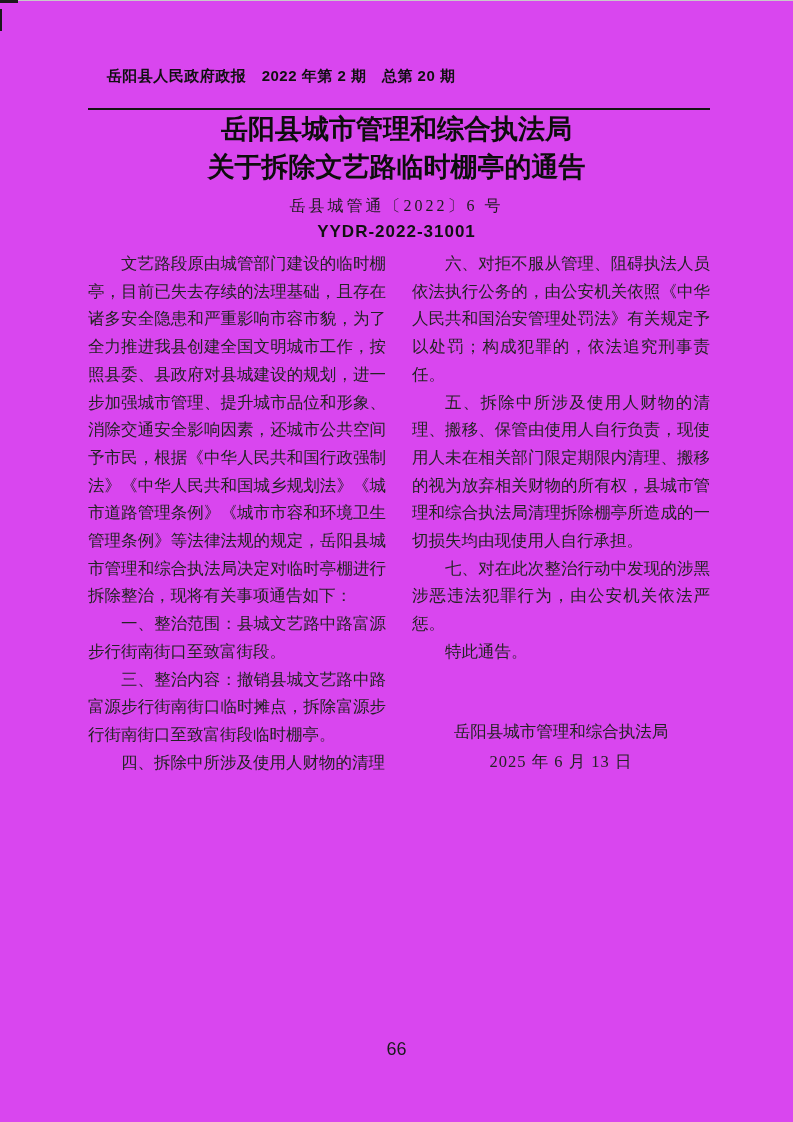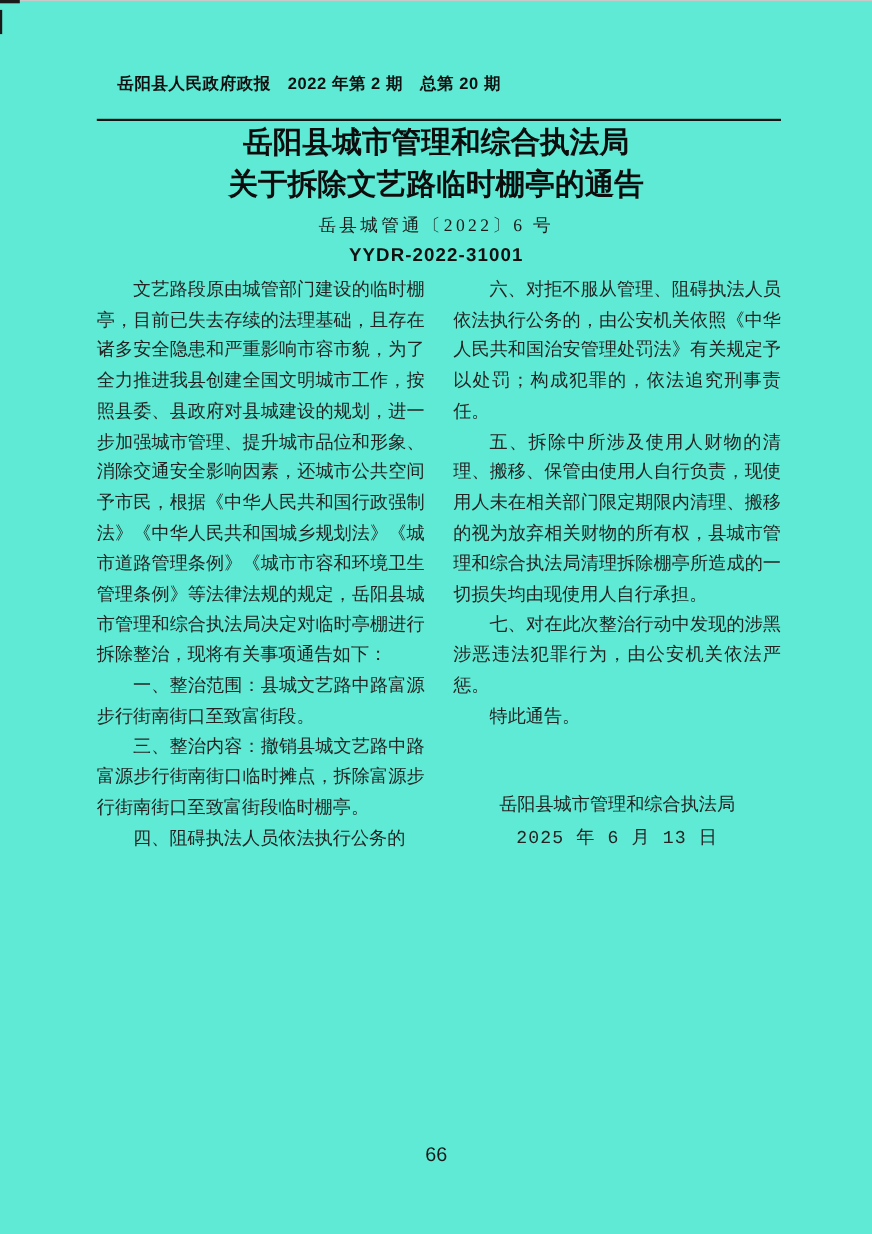--- a/index.html
+++ b/index.html
@@ -1,20 +1,20 @@
 <!DOCTYPE html>
 <html lang="zh"><head>
 <meta charset="utf-8">
 <style>
   html,body{margin:0;padding:0;background:#e8e8e8;}
   .page{
     position:relative;
     width:793px;height:1122px;
     margin:0 auto;
-    background:#5eead4;
+    background:#d946ef;
     overflow:hidden;
     font-family:"Liberation Serif","DejaVu Serif",serif;
     color:#222;
   }
   
   .scan-hairline{position:absolute;top:0;left:0;width:100%;height:1px;background:#c9c9c9;}
   .scan-corner-h{position:absolute;top:0;left:0;width:18px;height:3px;background:#1a1a1a;}
   .scan-corner-v{position:absolute;top:9px;left:0;width:2px;height:22px;background:#1a1a1a;}
 
   
@@ -38,21 +38,21 @@
   }
   .doc-code{
     margin-top:4px;
     font-family:"Liberation Sans","DejaVu Sans",sans-serif;
     font-weight:700;font-size:17px;letter-spacing:1px;color:#111;line-height:22px;text-align:center;
   }
 
   
   .columns{
     position:absolute;top:250px;left:88px;width:622px;
-    display:flex;gap:26px;font-family:Liberation Mono, monospace;
+    display:flex;gap:26px;
   }
   .col{flex:1 1 0;min-width:0;}
   .col p{
     margin:0;
     font-size:16.5px;
     line-height:27.7px;
     text-align:justify;
     text-justify:inter-ideograph;
     color:#242424;
   }
@@ -88,21 +88,21 @@
     <div class="title-line">关于拆除文艺路临时棚亭的通告</div>
     <div class="doc-number">岳县城管通〔2022〕6 号</div>
     <div class="doc-code">YYDR-2022-31001</div>
   </div>
 
   <div class="columns">
     <div class="col" id="col-left">
         <p class="indent">文艺路段原由城管部门建设的临时棚亭，目前已失去存续的法理基础，且存在诸多安全隐患和严重影响市容市貌，为了全力推进我县创建全国文明城市工作，按照县委、县政府对县城建设的规划，进一步加强城市管理、提升城市品位和形象、消除交通安全影响因素，还城市公共空间予市民，根据《中华人民共和国行政强制法》《中华人民共和国城乡规划法》《城市道路管理条例》《城市市容和环境卫生管理条例》等法律法规的规定，岳阳县城市管理和综合执法局决定对临时亭棚进行拆除整治，现将有关事项通告如下：</p>
         <p class="indent">一、整治范围：县城文艺路中路富源步行街南街口至致富街段。</p>
         <p class="indent">三、整治内容：撤销县城文艺路中路富源步行街南街口临时摊点，拆除富源步行街南街口至致富街段临时棚亭。</p>
-        <p class="indent">四、阻碍执法人员依法执行公务的</p>
+        <p class="indent">四、拆除中所涉及使用人财物的清理</p>
       </div>
     <div class="col">
       <div id="col-right-paras">
           <p class="indent">六、对拒不服从管理、阻碍执法人员依法执行公务的，由公安机关依照《中华人民共和国治安管理处罚法》有关规定予以处罚；构成犯罪的，依法追究刑事责任。</p>
           <p class="indent">五、拆除中所涉及使用人财物的清理、搬移、保管由使用人自行负责，现使用人未在相关部门限定期限内清理、搬移的视为放弃相关财物的所有权，县城市管理和综合执法局清理拆除棚亭所造成的一切损失均由现使用人自行承担。</p>
           <p class="indent">七、对在此次整治行动中发现的涉黑涉恶违法犯罪行为，由公安机关依法严惩。</p>
           <p class="indent">特此通告。</p>
         </div>
       <div class="signature">
         <div class="sig-org">岳阳县城市管理和综合执法局</div>

